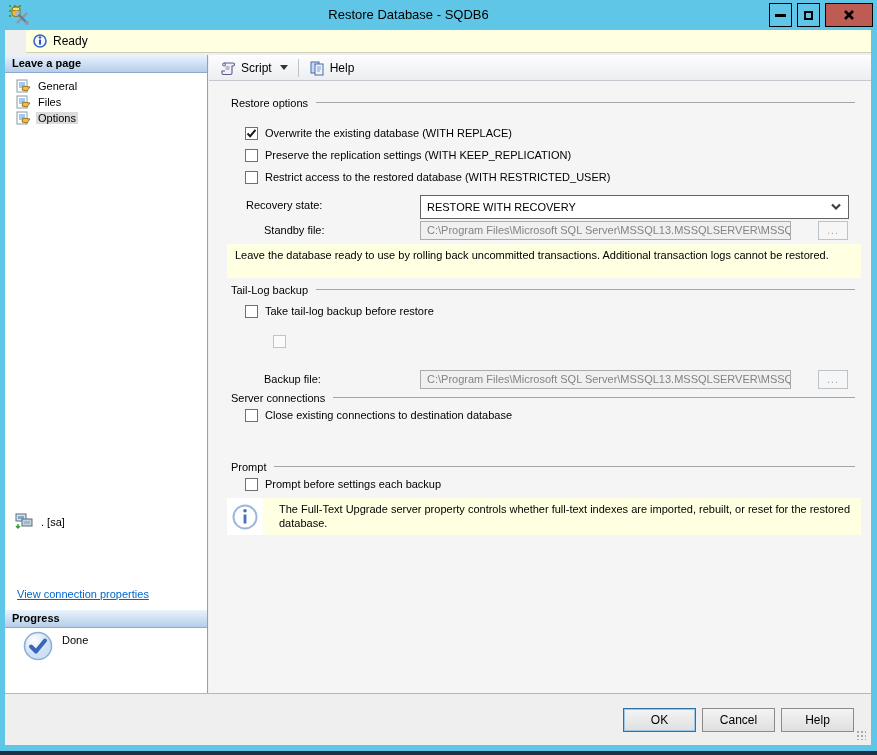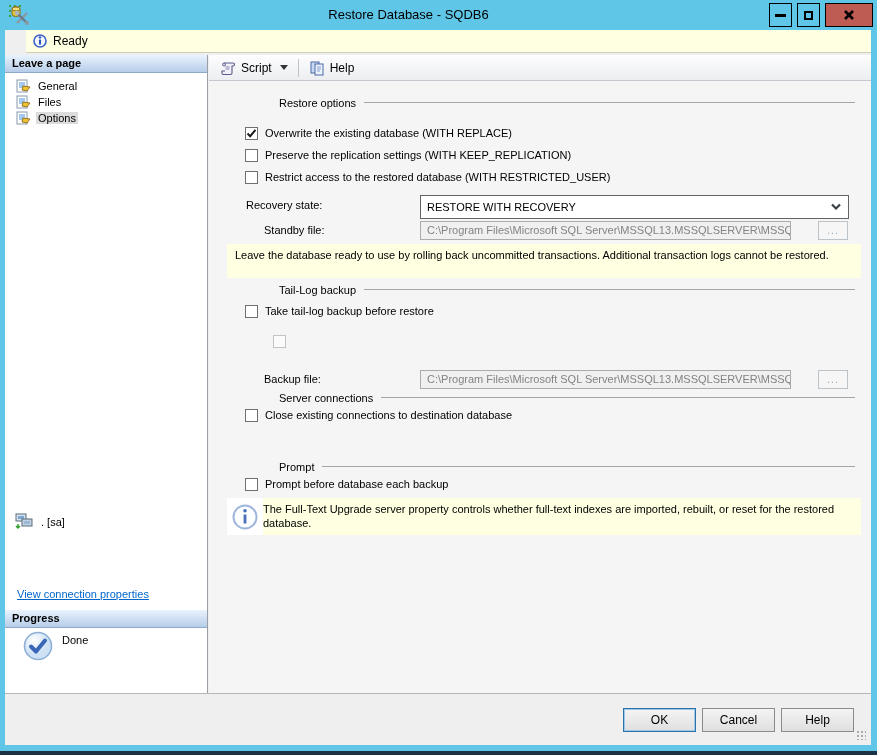--- a/index.html
+++ b/index.html
@@ -40,37 +40,37 @@
   
   .main { position:absolute; left:204px; top:25px; width:662px; height:638px; background:#F5F5F5; }
   .toolbar { height:26px; background:linear-gradient(#FDFDFE,#ECEEF1); border-bottom:1px solid #C3C9CF; display:flex; align-items:center; padding-left:6px; font-size:12px; color:#000; }
   .tool-btn { display:flex; align-items:center; gap:5px; padding:2px 5px; cursor:default; }
   .dd-arrow { width:0; height:0; border-left:4px solid transparent; border-right:4px solid transparent; border-top:5px solid #333; margin-left:3px; }
   .tool-sep { width:1px; height:18px; background:#C0C4C8; margin:0 5px; }
 
   .content { position:absolute; left:0; top:26px; right:0; bottom:0; font-size:11px; color:#000; }
   .abs { position:absolute; }
 
-  .group { display:flex; align-items:center; left:22px; right:16px; height:13px;margin-left:48px; }
+  .group { display:flex; align-items:center; left:22px; right:16px; height:13px; }
   .group-line { flex:1; height:1px; background:#A6A6A6; margin-left:8px; }
 
   .chkrow { display:flex; align-items:center; gap:7px; height:16px; }
   .cb { width:13px; height:13px; background:#FFF; border:1px solid #707070; display:inline-flex; align-items:center; justify-content:center; flex:none; }
   .cb.disabled { border-color:#C3C3C3; background:#FBFBFB; }
   .dim { color:#A3A3A3; }
 
   .field-label { white-space:nowrap; }
   .combo { display:flex; align-items:center; justify-content:space-between; height:24px; background:#FFF; border:1px solid #646464; padding:0 6px; font-size:11px; }
   .textbox { height:19px; background:#F0F0F0; border:1px solid #ABABAB; color:#838383; padding:0 6px; line-height:17px; white-space:nowrap; overflow:hidden; font-size:11px; }
   .browse-btn { width:30px; height:19px; background:#F6F6F6; border:1px solid #BCC3C9; color:#9FA6AC; font-size:10px; display:flex; align-items:center; justify-content:center; letter-spacing:1px; }
 
   .notebox { background:#FFFFE1; padding:4px 8px; line-height:14px; }
   .infobox { display:flex; align-items:stretch; }
   .infobox .icon-cell { width:36px; background:#FFF; display:flex; align-items:center; justify-content:center; flex:none; }
-  .infobox .txt-cell { flex:1; background:#FFFFE1; padding:4px 8px 4px 0; line-height:14px; }
+  .infobox .txt-cell { flex:1; background:#FFFFE1; padding:4px 8px 4px 16px; line-height:14px; }
 
   
   .footer { position:absolute; left:0; top:663px; width:866px; height:52px; background:#EFEFEF; border-top:1px solid #B7B7B7; }
   .dlg-btn { position:absolute; top:14px; width:73px; height:24px; background:linear-gradient(#F4F4F4,#DFDFDF); border:1px solid #8A8A8A; font-size:12px; color:#000; text-align:center; line-height:22px; cursor:default; }
   .dlg-btn.focused { border:1px solid #2A72A8; box-shadow:inset 0 0 0 1px #9CC9E8; }
   .grip { position:absolute; right:5px; bottom:5px; width:10px; height:10px;
           background-image:radial-gradient(circle at 2px 2px,#ABABAB 1.2px,transparent 1.3px);
           background-size:4px 4px; }
 </style>
 </head>
@@ -264,21 +264,21 @@
           <span class="cb"></span>
           <span>Close existing connections to destination database</span>
         </div>
 
         <div class="group abs" style="top:379px;">
           <span>Prompt</span>
           <span class="group-line"></span>
         </div>
         <div class="chkrow abs" style="left:36px; top:395px;">
           <span class="cb"></span>
-          <span>Prompt before database each backup</span>
+          <span>Prompt before settings each backup</span>
         </div>
 
         <div class="infobox abs" style="left:18px; top:417px; width:634px; height:37px;">
           <div class="icon-cell">
             <svg width="26" height="26" viewBox="0 0 26 26">
               <circle cx="13" cy="13" r="11.5" fill="#FDFEFF" stroke="#9FB6DC" stroke-width="2"></circle>
               <rect x="11.6" y="10.5" width="2.8" height="9" fill="#4A6FB8"></rect>
               <circle cx="13" cy="6.8" r="1.8" fill="#4A6FB8"></circle>
             </svg>
           </div>

